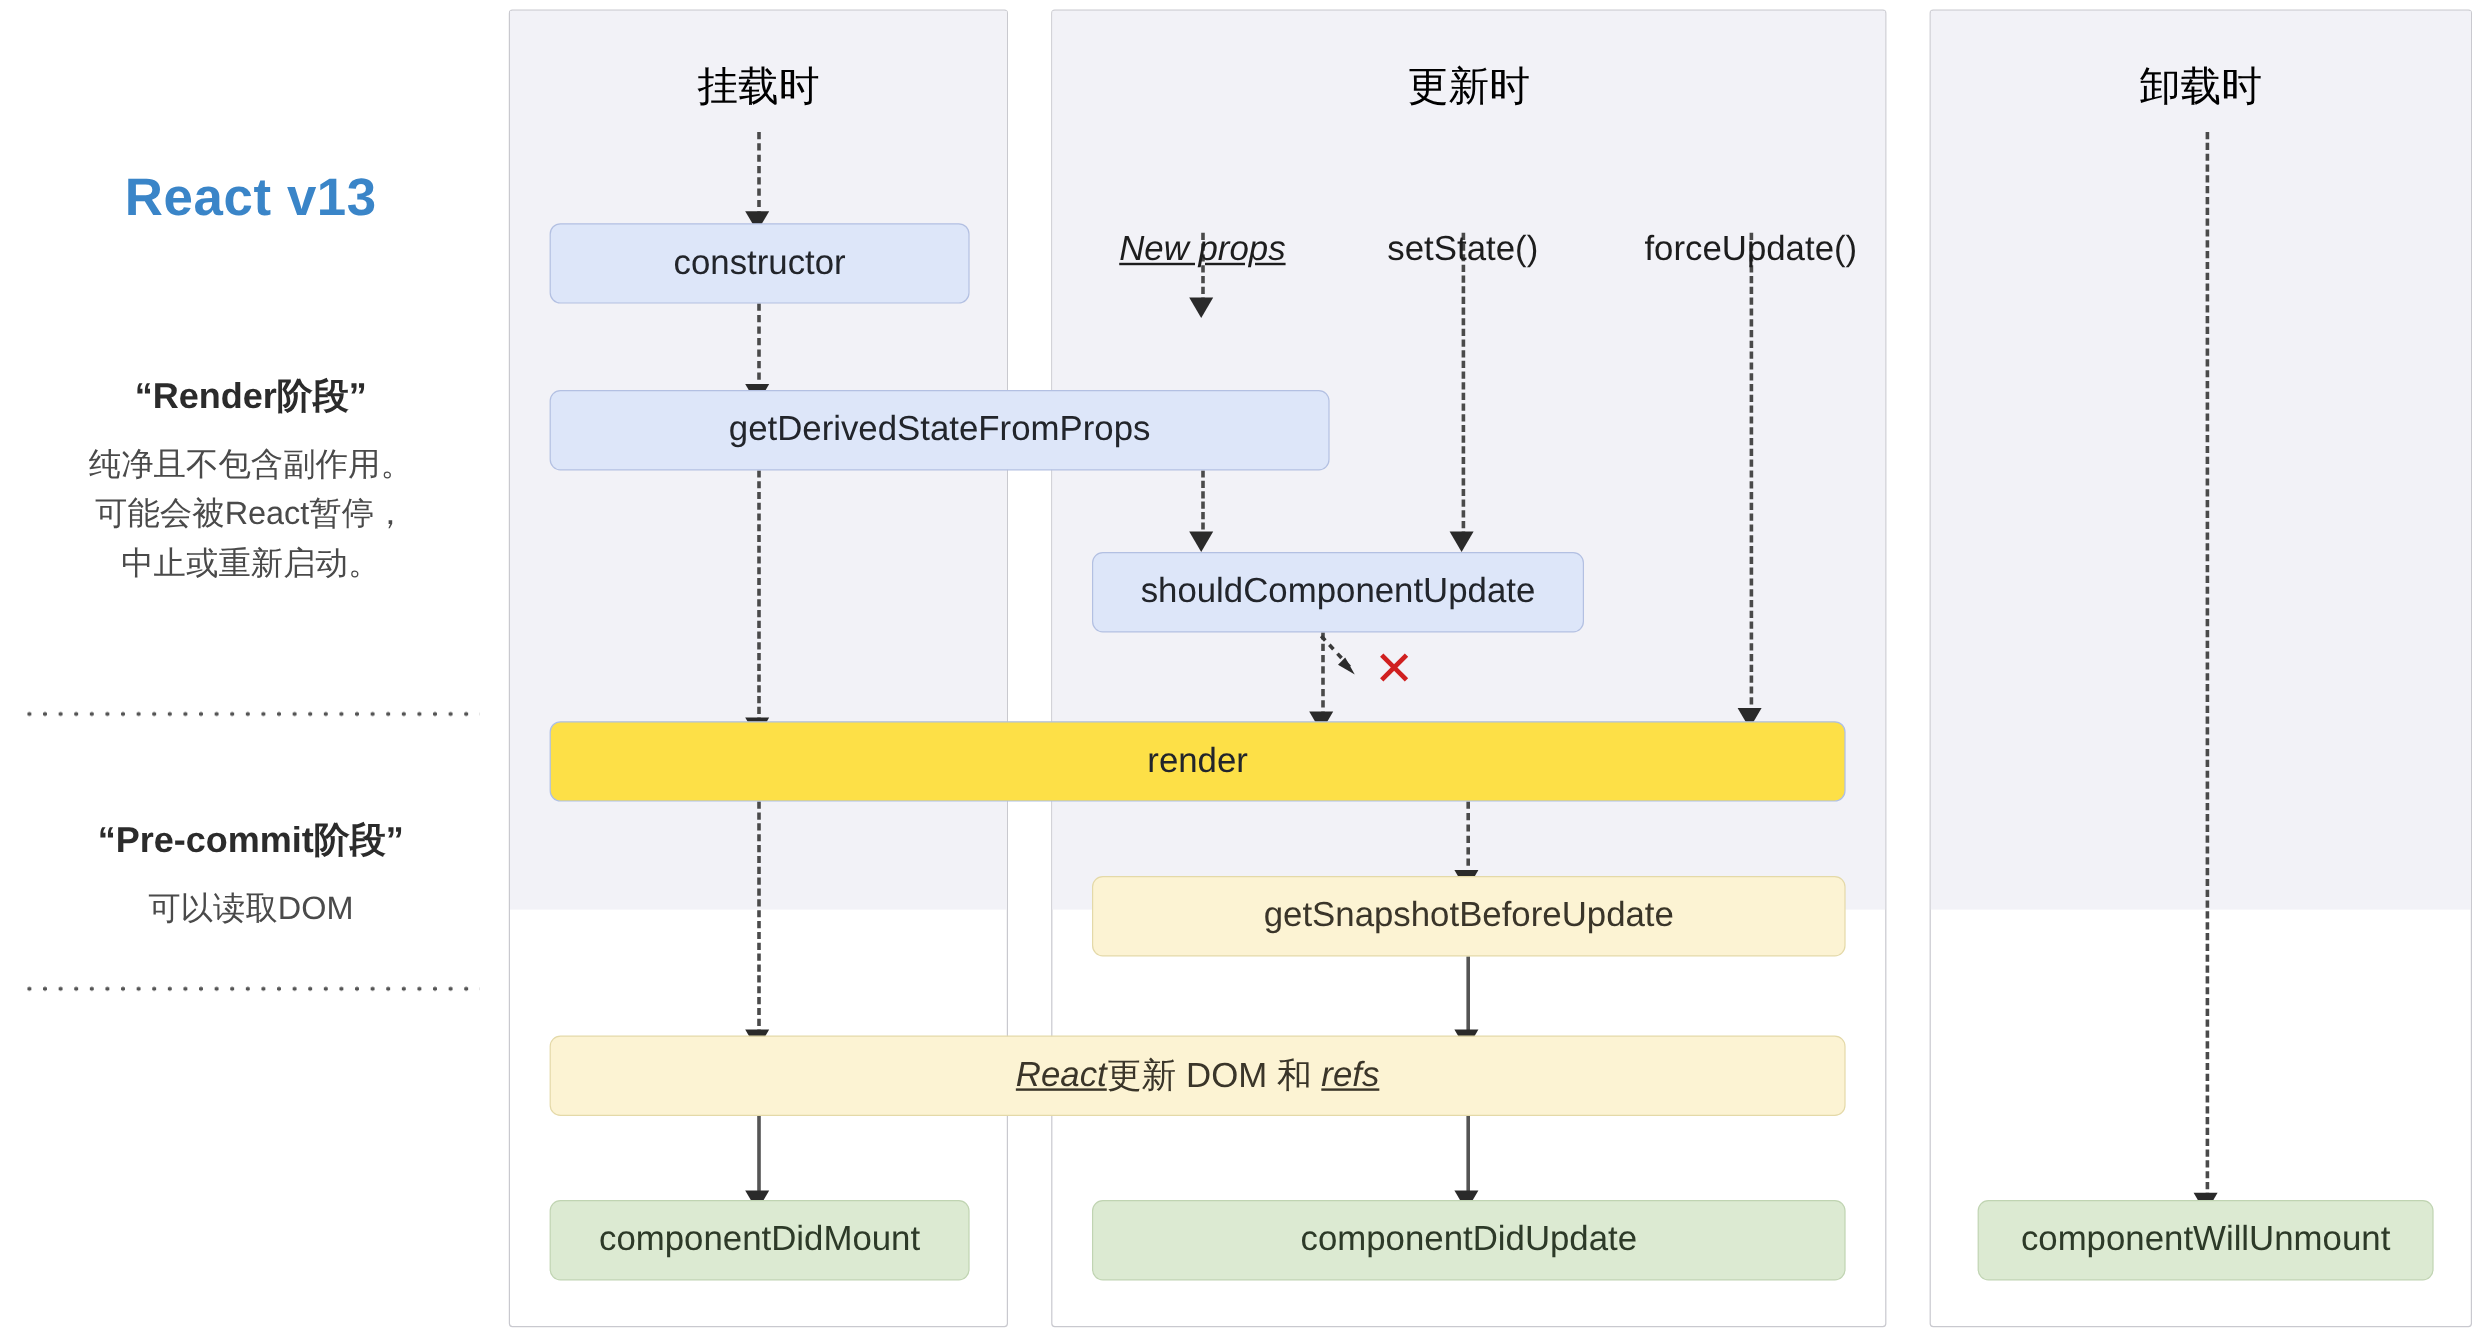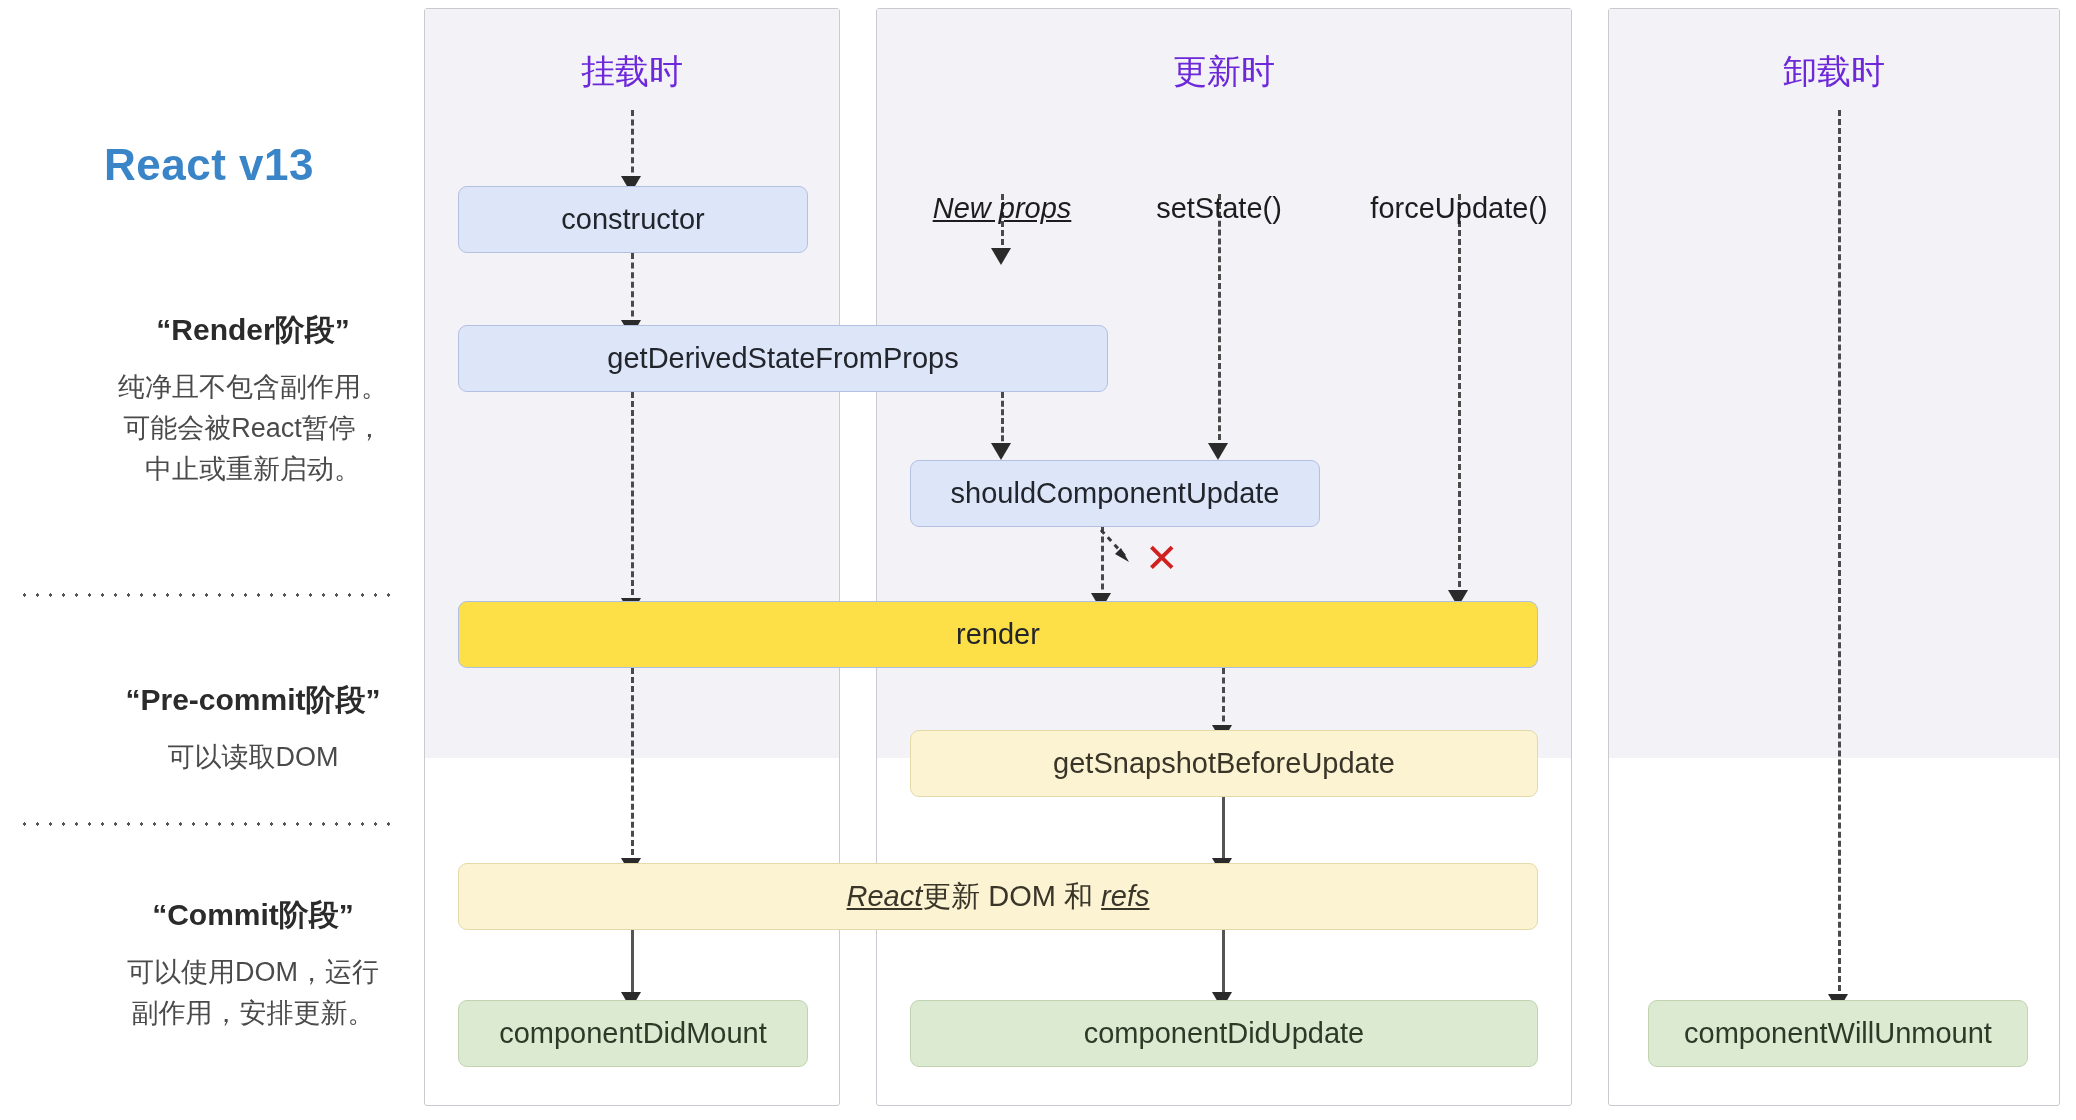--- a/index.html
+++ b/index.html
@@ -5,34 +5,34 @@
   html,body{margin:0;padding:0;background:#ffffff;}
   body{width:2076px;height:1120px;position:relative;overflow:hidden;
        font-family:"Liberation Sans","DejaVu Sans",sans-serif;}
 
   #stage{position:absolute;inset:0;width:2076px;height:1120px;}
 
   
   .legend{position:absolute;left:0;top:0;width:418px;height:1120px;}
   .brand{position:absolute;left:0;top:140px;width:418px;text-align:center;
          font-size:44px;font-weight:700;color:#3a85c8;letter-spacing:0.5px;}
-  .phase{position:absolute;left:0;width:418px;text-align:center;margin-left:44px;}
+  .phase{position:absolute;left:0;width:418px;text-align:center;}
   .phase-title{font-size:30px;font-weight:700;color:#2b2b2b;margin-bottom:16px;
                white-space:nowrap;}
   .phase-desc{font-size:27px;color:#4a4a4a;line-height:1.52;}
   .dots{position:absolute;left:18px;width:382px;height:4px;
         background-image:radial-gradient(circle,#555 1.6px,transparent 1.7px);
         background-size:13px 4px;background-repeat:repeat-x;}
 
   
   .panel{position:absolute;border:1.5px solid #c9c9cf;background:#ffffff;
          border-radius:3px;box-sizing:border-box;}
   .panel .tint{position:absolute;left:0;right:0;top:0;background:#f2f2f7;}
   .panel-hdr{position:absolute;left:0;right:0;top:40px;text-align:center;
-             font-size:34px;color:#6d28d9;font-weight:500;}
+             font-size:34px;color:#000000;font-weight:500;}
 
   
   .nodebox{position:absolute;box-sizing:border-box;border-radius:9px;
            display:flex;align-items:center;justify-content:center;
            font-size:29px;color:#22252b;text-align:center;
            border:1.5px solid #b6bedd;}
   .nb-blue{background:#dde6f9;border-color:#b3c0e2;}
   .nb-blue-strong{background:#fde047;border-color:#aebfe4;}
   .nb-yellow{background:#fcf3d3;border-color:#e4d9a8;color:#3a3529;}
   .nb-green{background:#dcead2;border-color:#c0d4b2;color:#2d3a28;}
@@ -68,24 +68,20 @@
 
     <div class="dots" style="top:593px"></div>
 
     <div class="phase" style="top:680px">
       <div class="phase-title">“Pre-commit阶段”</div>
       <div class="phase-desc multiline">可以读取DOM</div>
     </div>
 
     <div class="dots" style="top:822px"></div>
 
-    <div class="phase" style="top:895px">
-      <div class="phase-title">“Commit阶段”</div>
-      <div class="phase-desc multiline">可以使用DOM，运行<br>副作用，安排更新。</div>
-    </div>
   </div>
 
   <div class="panel" style="left:424px;top:8px;width:416px;height:1098px">
     <div class="tint" style="height:749px"></div>
     <div class="panel-hdr">挂载时</div>
   </div>
 
   <div class="panel" style="left:876px;top:8px;width:696px;height:1098px">
     <div class="tint" style="height:749px"></div>
     <div class="panel-hdr">更新时</div>

